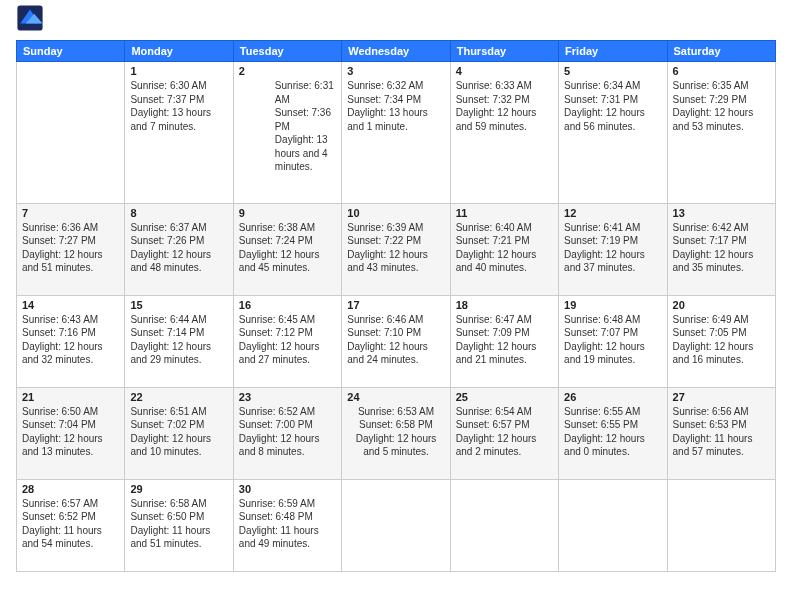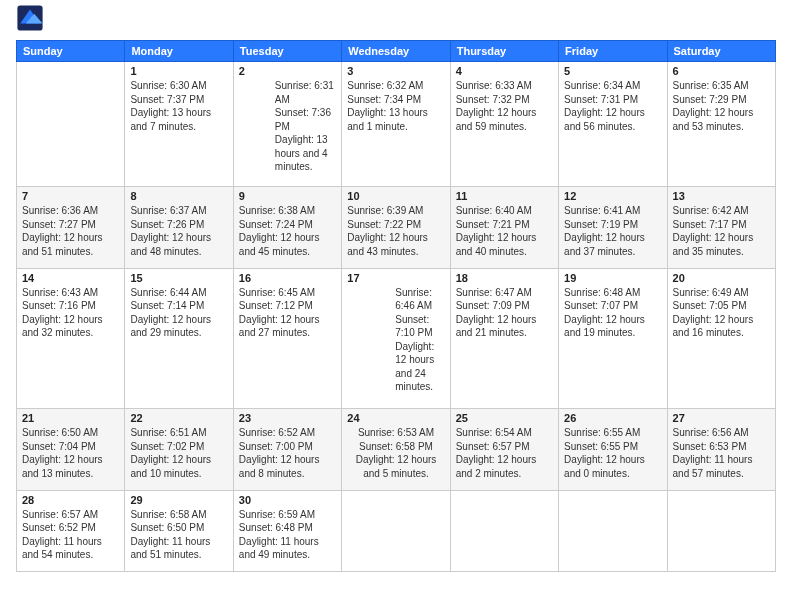--- a/index.html
+++ b/index.html
@@ -234,21 +234,21 @@
 Daylight: 12 hours and 29 minutes.</div>
           </td>
           <td style="background: rgb(255, 255, 255);">
             <span class="day-num">16</span>
             <div class="cell-text" style="white-space: pre-line;">Sunrise: 6:45 AM
 Sunset: 7:12 PM
 Daylight: 12 hours and 27 minutes.</div>
           </td>
           <td style="background: rgb(255, 255, 255);">
             <span class="day-num">17</span>
-            <div class="cell-text" style="white-space: pre-line; margin-left: 48px;">Sunrise: 6:46 AM
+            <div class="cell-text" style="white-space: pre-line;">Sunrise: 6:46 AM
 Sunset: 7:10 PM
 Daylight: 12 hours and 24 minutes.</div>
           </td>
           <td style="background: rgb(255, 255, 255);">
             <span class="day-num">18</span>
             <div class="cell-text" style="white-space: pre-line;">Sunrise: 6:47 AM
 Sunset: 7:09 PM
 Daylight: 12 hours and 21 minutes.</div>
           </td>
           <td style="background: rgb(255, 255, 255);">

